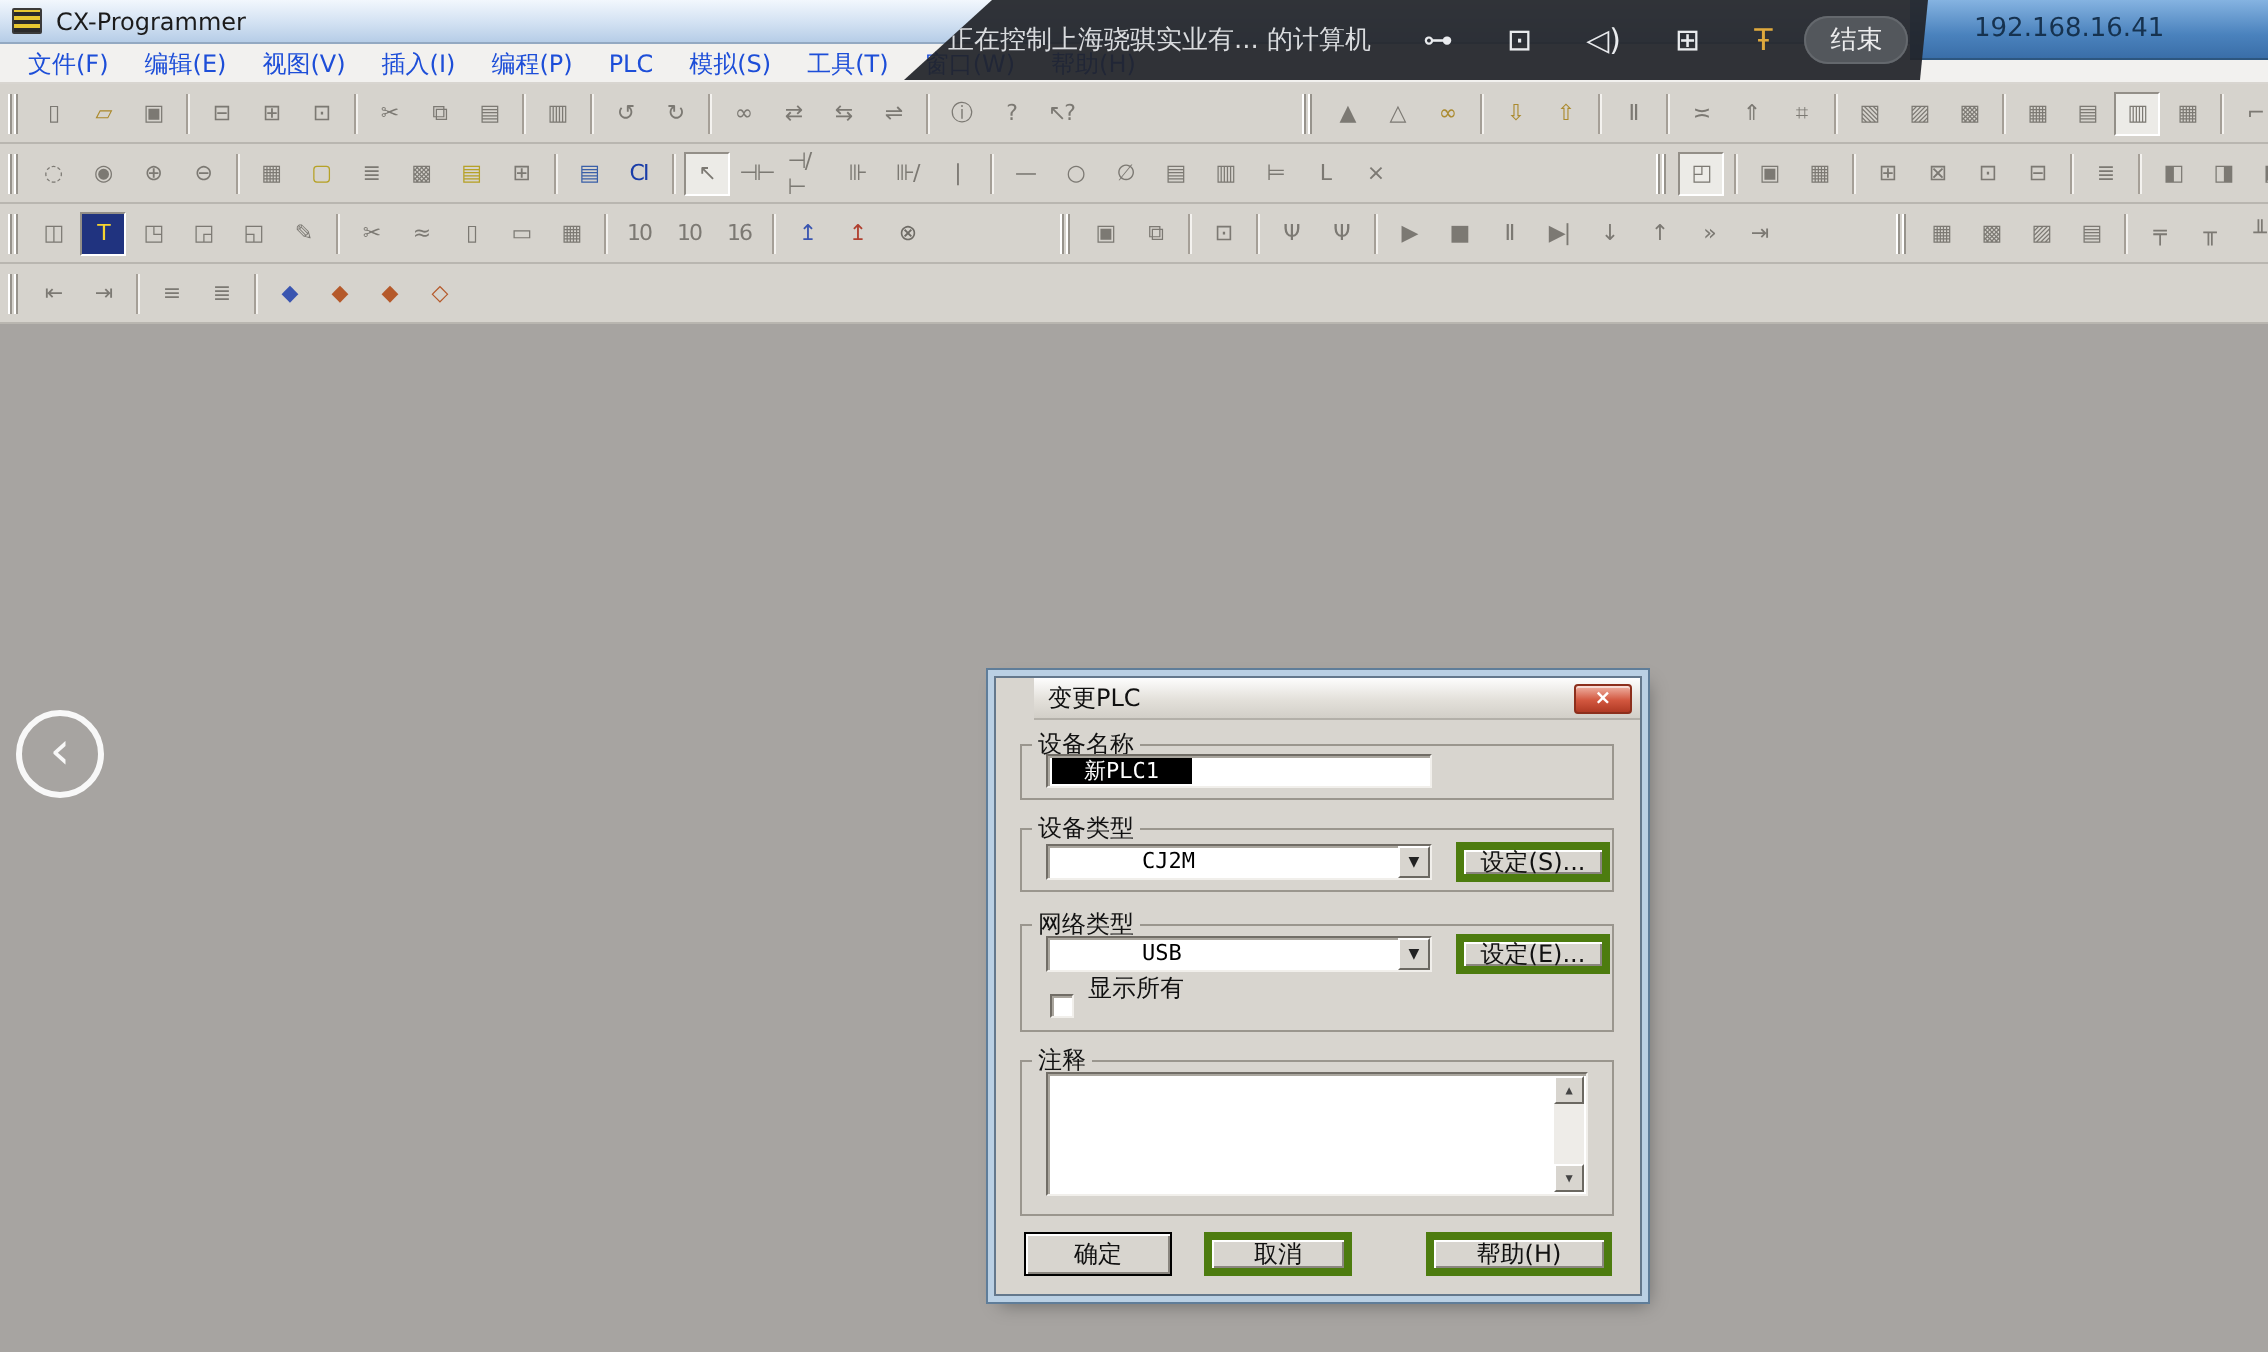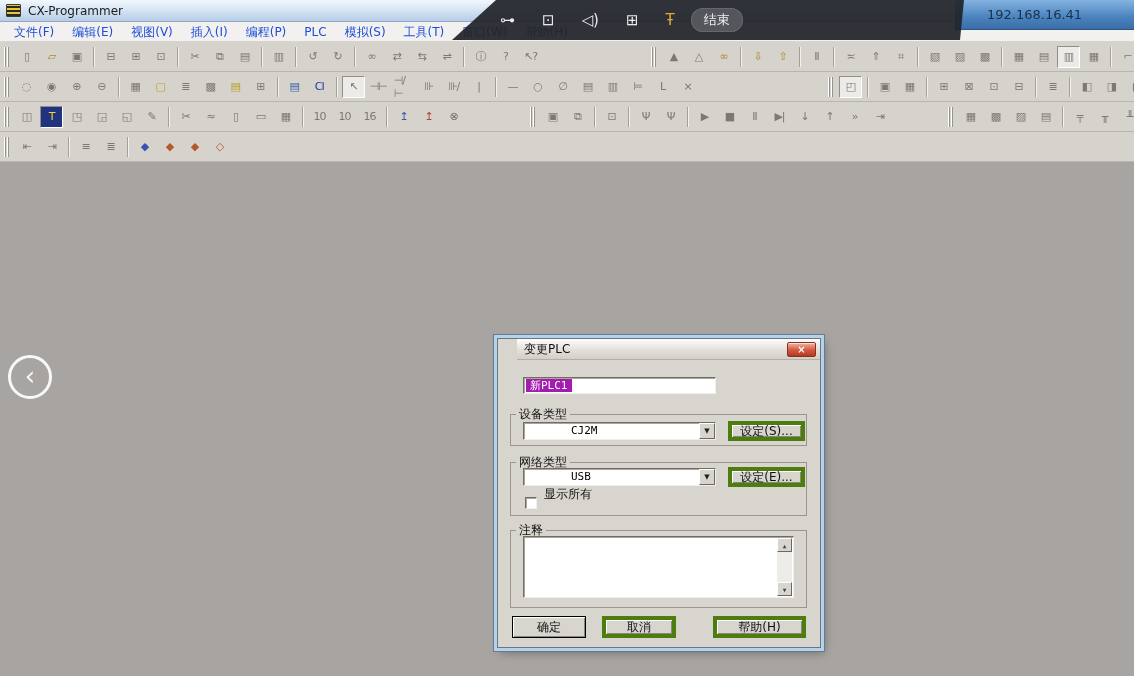--- a/index.html
+++ b/index.html
@@ -116,21 +116,21 @@
   .fs-dev  { left:12px; top:46px;  width:297px; height:40px; }
   .fs-net  { left:12px; top:94px;  width:297px; height:62px; }
   .fs-com  { left:12px; top:162px; width:297px; height:86px; }
 
   .txt-input {
     position:absolute; left:25px; top:17px; width:193px; height:17px;
     background:#fff; border:1px solid; border-color:#716d66 #f1efeb #f1efeb #716d66;
     box-shadow:inset 1px 1px 0 #aaa69e; padding:1px 1px 0 2px;
     font-family:"DejaVu Sans Mono", monospace; font-size:11px; line-height:13px;
   }
-  .sel { background:#a21caf; color:#fff; padding:0 4px; }
+  .sel { background:#000000; color:#fff; padding:0 16px; }
 
   .combo {
     position:absolute; width:193px; height:18px; background:#fff;
     border:1px solid; border-color:#716d66 #f1efeb #f1efeb #716d66;
     box-shadow:inset 1px 1px 0 #aaa69e; display:flex; align-items:stretch;padding-left:44px;
   }
   .combo-dev { left:25px; top:62px; }
   .combo-net { left:25px; top:108px; }
   .combo-text {
     flex:1; font-family:"DejaVu Sans Mono", monospace; font-size:11px;
@@ -378,20 +378,21 @@
         <span class="tbtn" data-name="breakpoint-icon" style="color: rgb(181, 89, 42);">◆</span>
         <span class="tbtn" data-name="breakpoint-2-icon" style="color: rgb(181, 89, 42);">◆</span>
         <span class="tbtn" data-name="clear-points-icon" style="color: rgb(181, 89, 42);">◇</span>
       </div>
     </div>
 </div>
 
 <div class="workspace" data-name="workspace"></div>
 
 <div class="remote-overlay" data-name="remote-control-bar">
+  <span class="remote-text" data-name="remote-status-text">正在控制上海骁骐实业有... 的计算机</span>
   <span class="remote-icons" data-name="remote-icons">
       <span class="ricon" data-name="pin-icon">⊶</span>
       <span class="ricon" data-name="fullscreen-icon">⊡</span>
       <span class="ricon" data-name="speaker-icon">◁)</span>
       <span class="ricon" data-name="add-monitor-icon">⊞</span>
       <span class="ricon" data-name="session-tool-icon" style="color: rgb(223, 169, 61);">Ŧ</span>
     </span>
   <span class="end-pill" data-name="end-session-button">结束</span>
 </div>
 
@@ -399,20 +400,23 @@
   <span data-name="back-chevron-icon">‹</span>
 </div>
 
 <div class="dialog" data-name="change-plc-dialog">
   <div class="dlg-title" data-name="dialog-titlebar">
     <span data-name="dialog-title">变更PLC</span>
     <span class="dlg-close" data-name="close-icon">×</span>
   </div>
   <div class="dlg-body" data-name="dialog-body">
 
+    <fieldset class="grp fs-name" data-name="device-name-group">
+      <legend data-name="device-name-label">设备名称</legend>
+    </fieldset>
     <div class="txt-input" data-name="device-name-input">
       <span class="sel" data-name="device-name-value">新PLC1</span>
     </div>
 
     <fieldset class="grp fs-dev" data-name="device-type-group">
       <legend data-name="device-type-label">设备类型</legend>
     </fieldset>
     <div class="combo combo-dev" data-name="device-type-combobox">
       <span class="combo-text" data-name="device-type-value">CJ2M</span>
       <span class="combo-btn" data-name="chevron-down-icon">▼</span>

